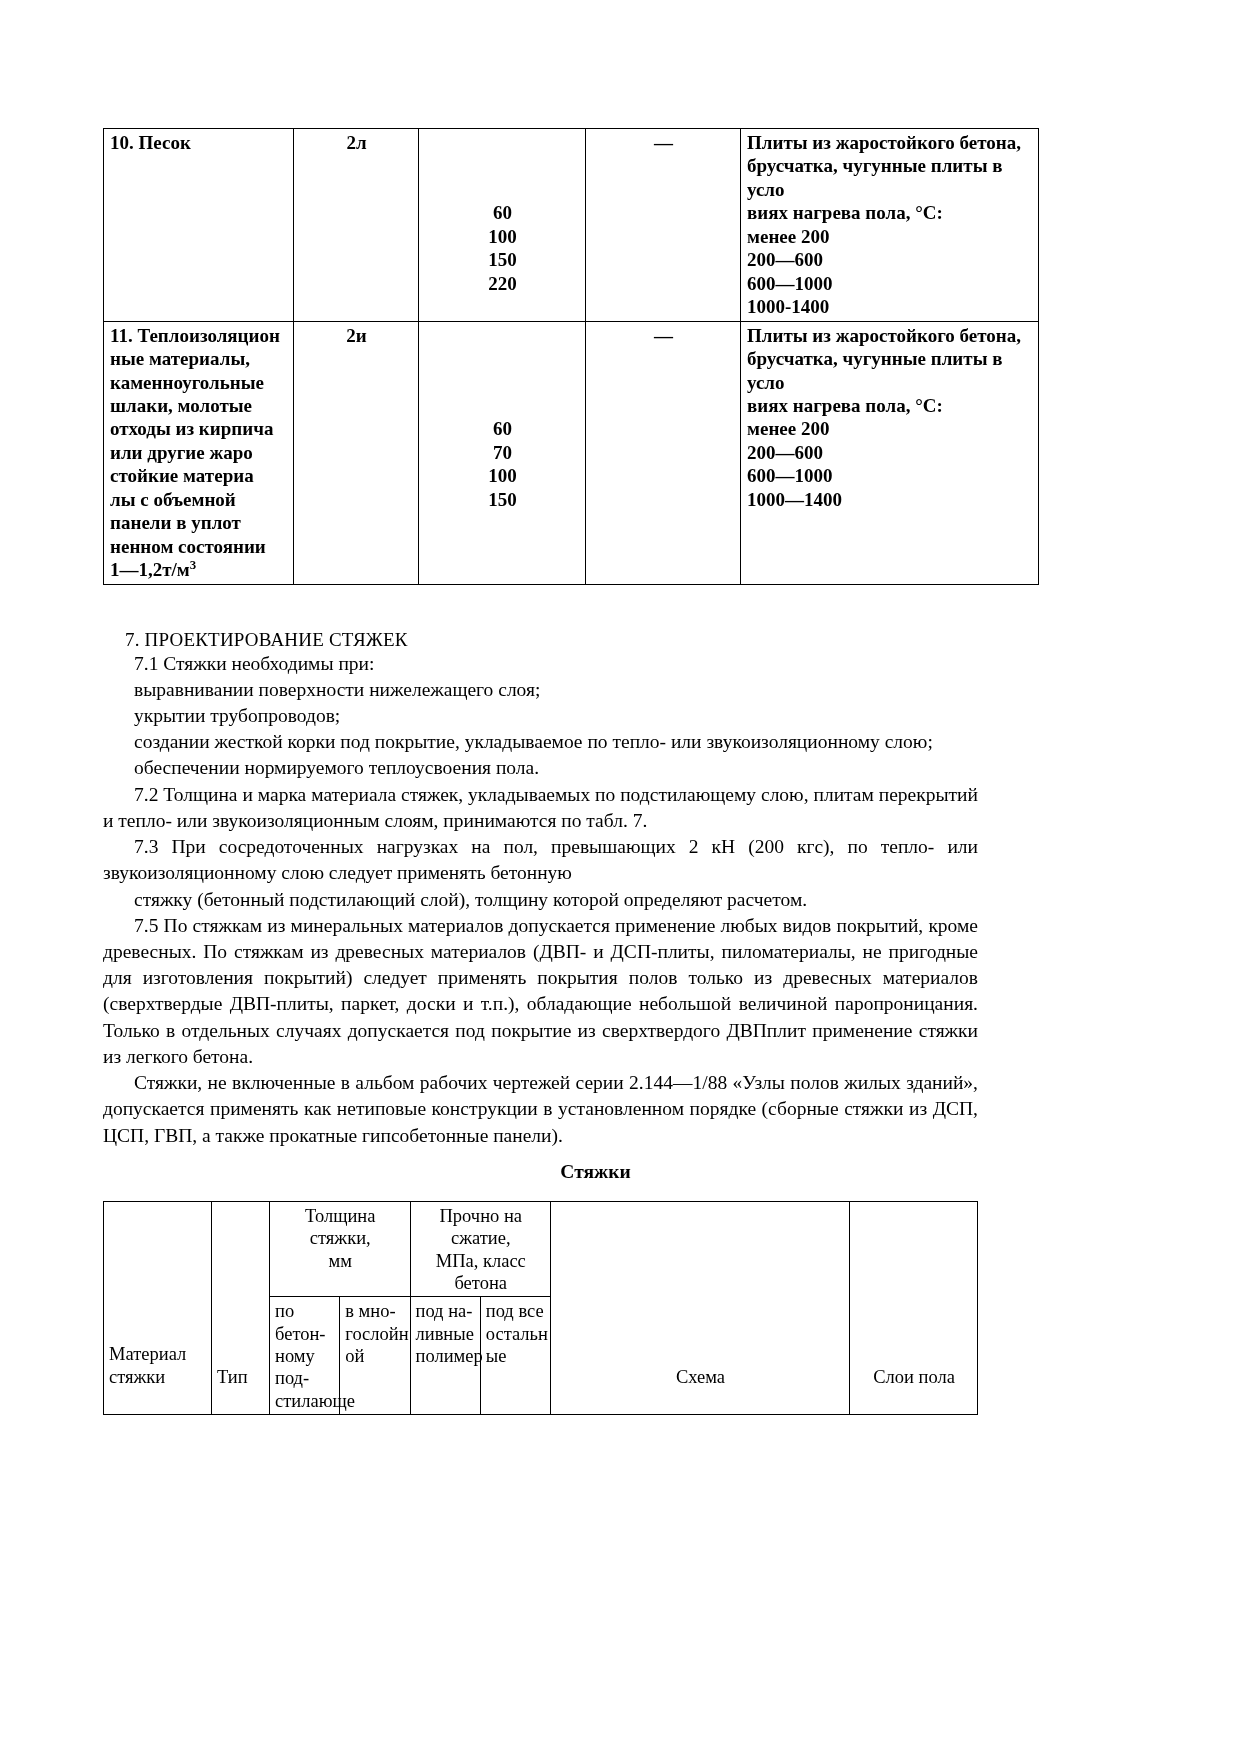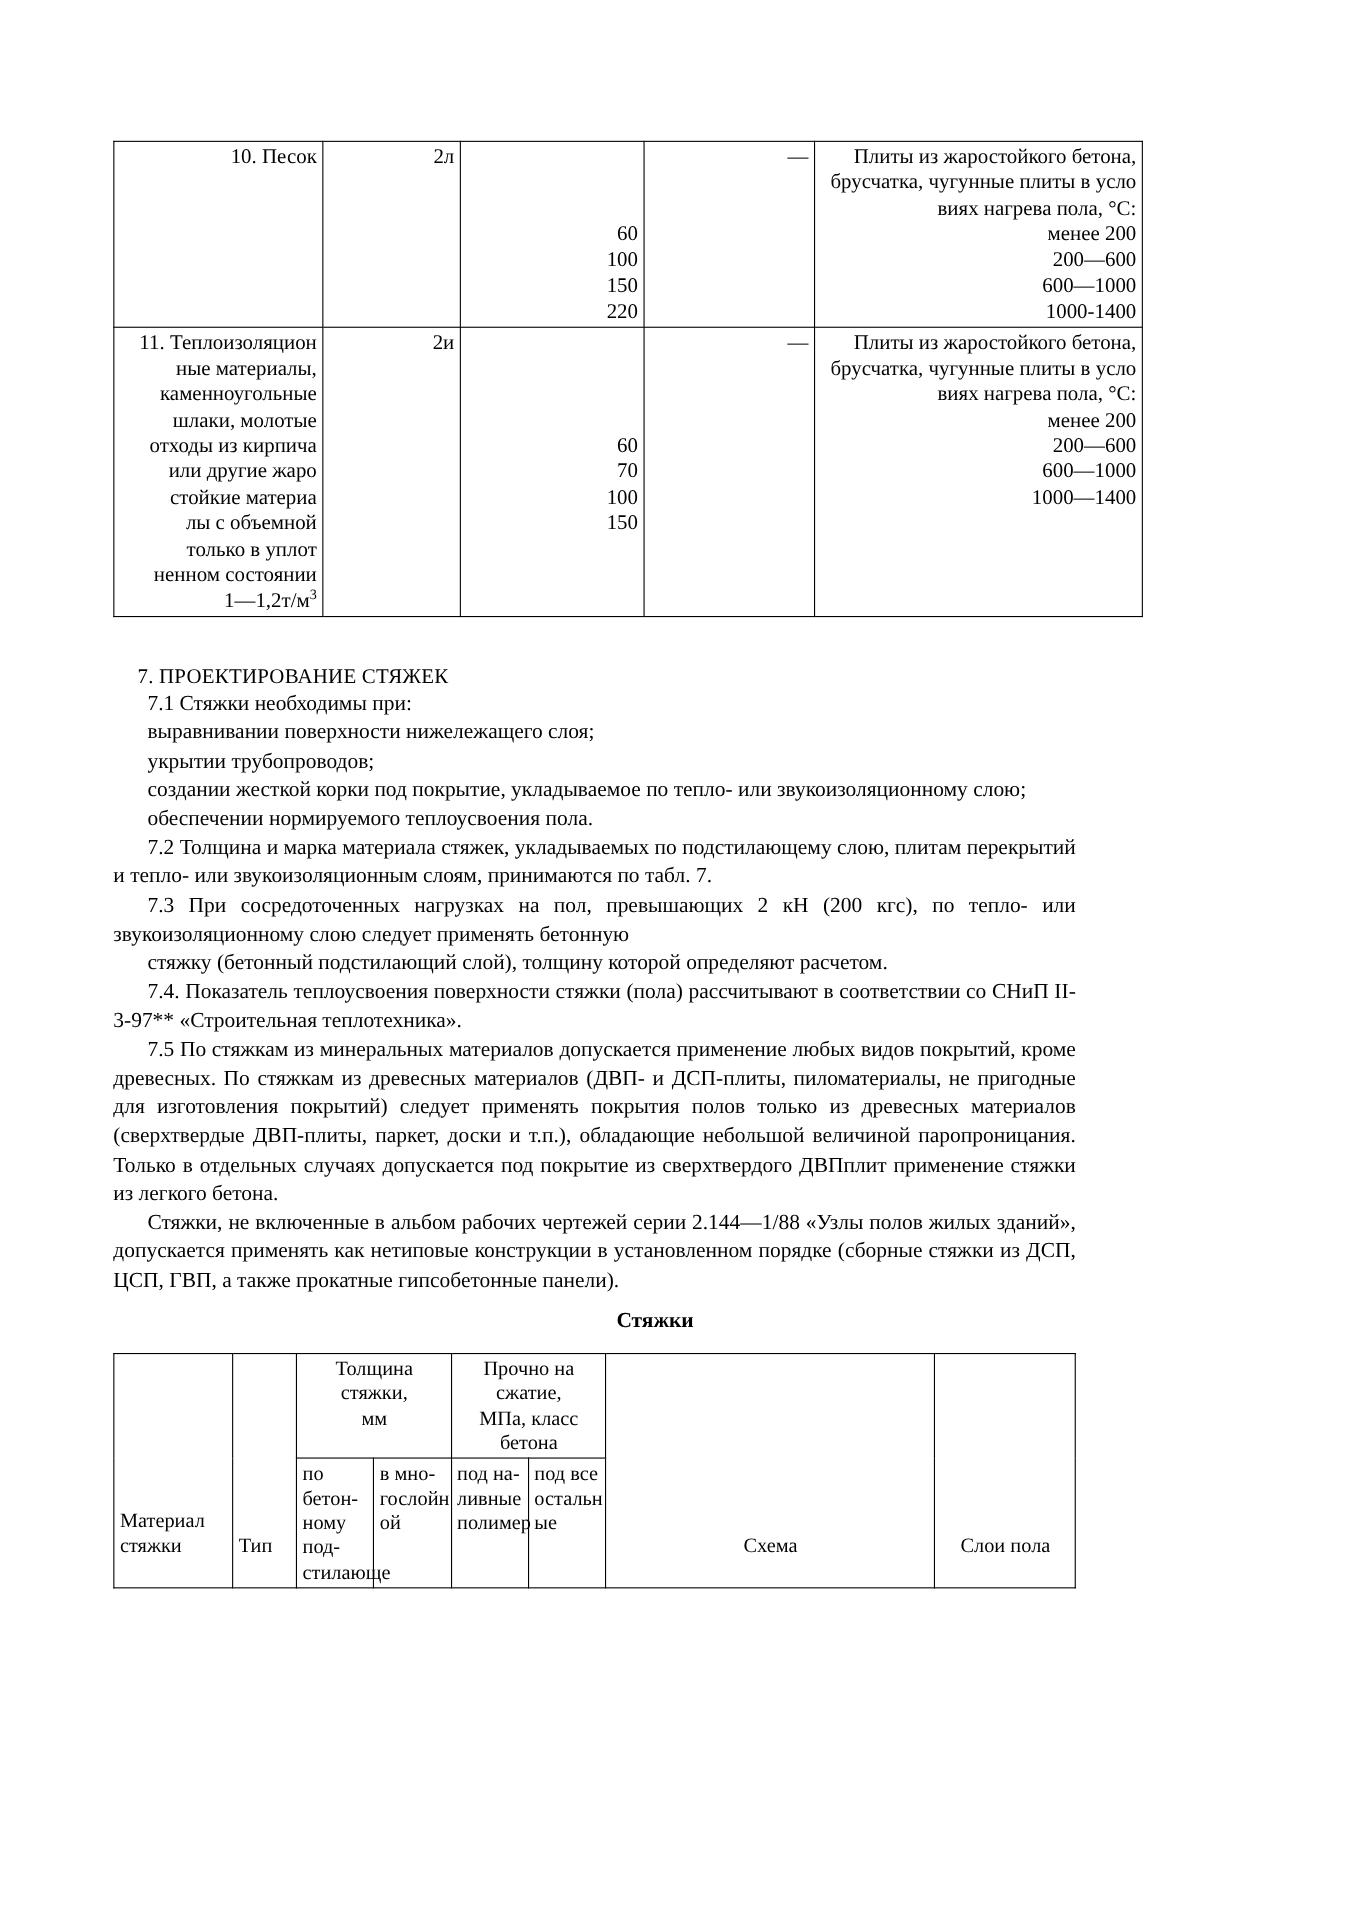--- a/index.html
+++ b/index.html
@@ -34,22 +34,21 @@
     border-collapse: collapse;
     table-layout: fixed;
     width: 875px;
     font-size: 19px;
     line-height: 1.235;
   }
   table.doc-table td, table.doc-table th {
     border: 1.6px solid #000;
     vertical-align: top;
     padding: 2px 5px 2px 6px;
-    font-weight: normal;
-    text-align: right;
+    font-weight: bold;
   }
   .c-mat   { width: 178px; }
   .c-type  { width: 113px; text-align: center; }
   .c-thick { width: 155px; text-align: center; }
   .c-str   { width: 143px; text-align: center; }
   .c-desc  { width: 286px; }
 
   .cell-lines > div { min-height: 23.4px; }
   .blankline { min-height: 23.4px; }
 
@@ -163,21 +162,21 @@
           <td class="c-mat">
             <div class="cell-lines">
               <div>11. Теплоизоляцион</div>
               <div>ные материалы,</div>
               <div>каменноугольные</div>
               <div>шлаки, молотые</div>
               <div>отходы из кирпича</div>
               <div>или другие жаро</div>
               <div>стойкие материа</div>
               <div>лы с объемной</div>
-              <div>только в уплот</div>
+              <div>панели в уплот</div>
               <div>ненном состоянии</div>
               <div>1—1,2т/м<sup>3</sup></div>
             </div>
           </td>
           <td class="c-type">2и</td>
           <td class="c-thick">
             <div class="cell-lines">
               <div class="blankline">&nbsp;</div>
               <div class="blankline">&nbsp;</div>
               <div class="blankline">&nbsp;</div>
@@ -208,21 +207,20 @@
 
     <div class="body-block">
       <p class="ji">7.1 Стяжки необходимы при:</p>
       <p class="jl">выравнивании поверхности нижележащего слоя;</p>
       <p class="jl">укрытии трубопроводов;</p>
       <p class="ji">создании жесткой корки под покрытие, укладываемое по тепло- или звукоизоляционному слою;</p>
       <p class="jl">обеспечении нормируемого теплоусвоения пола.</p>
       <p class="ji">7.2 Толщина и марка материала стяжек, укладываемых по подстилающему слою, плитам перекрытий и тепло- или звукоизоляционным слоям, принимаются по табл. 7.</p>
       <p class="ji">7.3 При сосредоточенных нагрузках на пол, превышающих 2 кН (200 кгс), по тепло- или звукоизоляционному слою следует применять бетонную</p>
       <p class="ji">стяжку (бетонный подстилающий слой), толщину которой определяют расчетом.</p>
-      <p class="ji">7.4. Показатель теплоусвоения поверхности стяжки (пола) рассчитывают в соответствии со СНиП II-3-97** «Строительная теплотехника».</p>
       <p class="ji">7.5 По стяжкам из минеральных материалов допускается применение любых видов покрытий, кроме древесных. По стяжкам из древесных материалов (ДВП- и ДСП-плиты, пиломатериалы, не пригодные для изготовления покрытий) следует применять покрытия полов только из древесных материалов (сверхтвердые ДВП-плиты, паркет, доски и т.п.), обладающие небольшой величиной паропроницания. Только в отдельных случаях допускается под покрытие из сверхтвердого ДВПплит применение стяжки из легкого бетона.</p>
       <p class="ji">Стяжки, не включенные в альбом рабочих чертежей серии 2.144—1/88 «Узлы полов жилых зданий», допускается применять как нетиповые конструкции в установленном порядке (сборные стяжки из ДСП, ЦСП, ГВП, а также прокатные гипсобетонные панели).</p>
     </div>
 
     <div class="tbl7-title">Стяжки</div>
 
     <div class="tbl7wrap">
       <table class="t7">
         <tbody>
           <tr>

